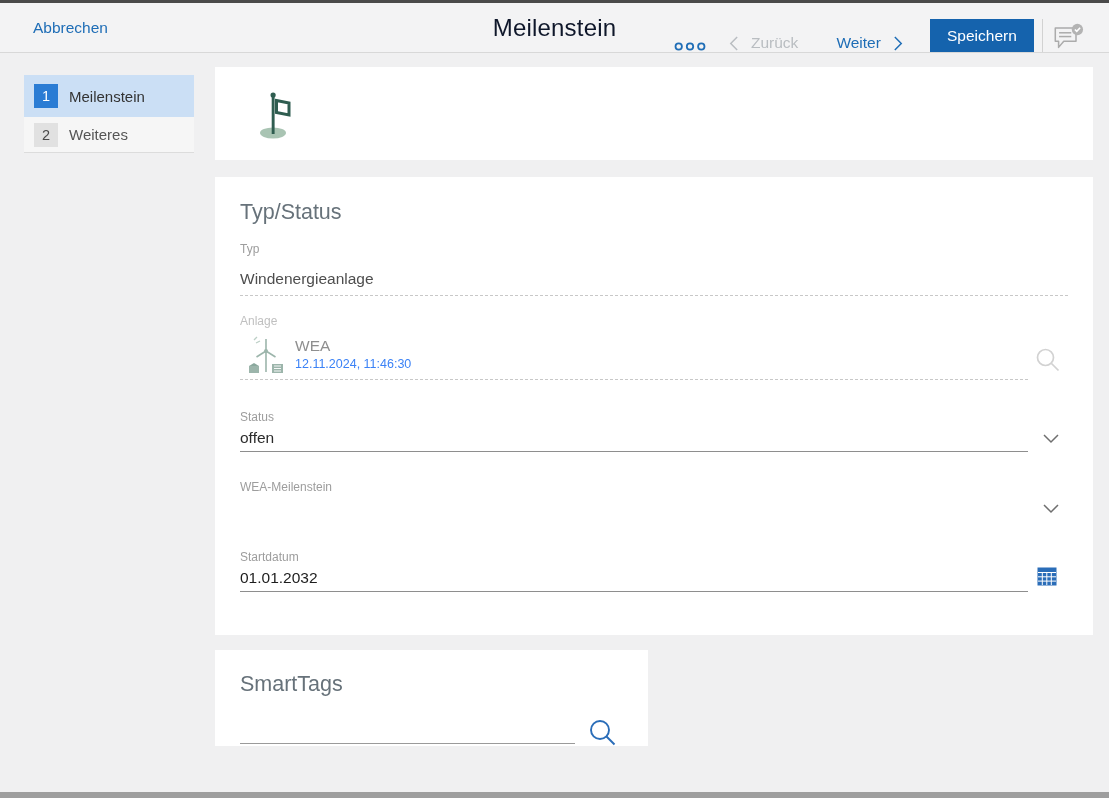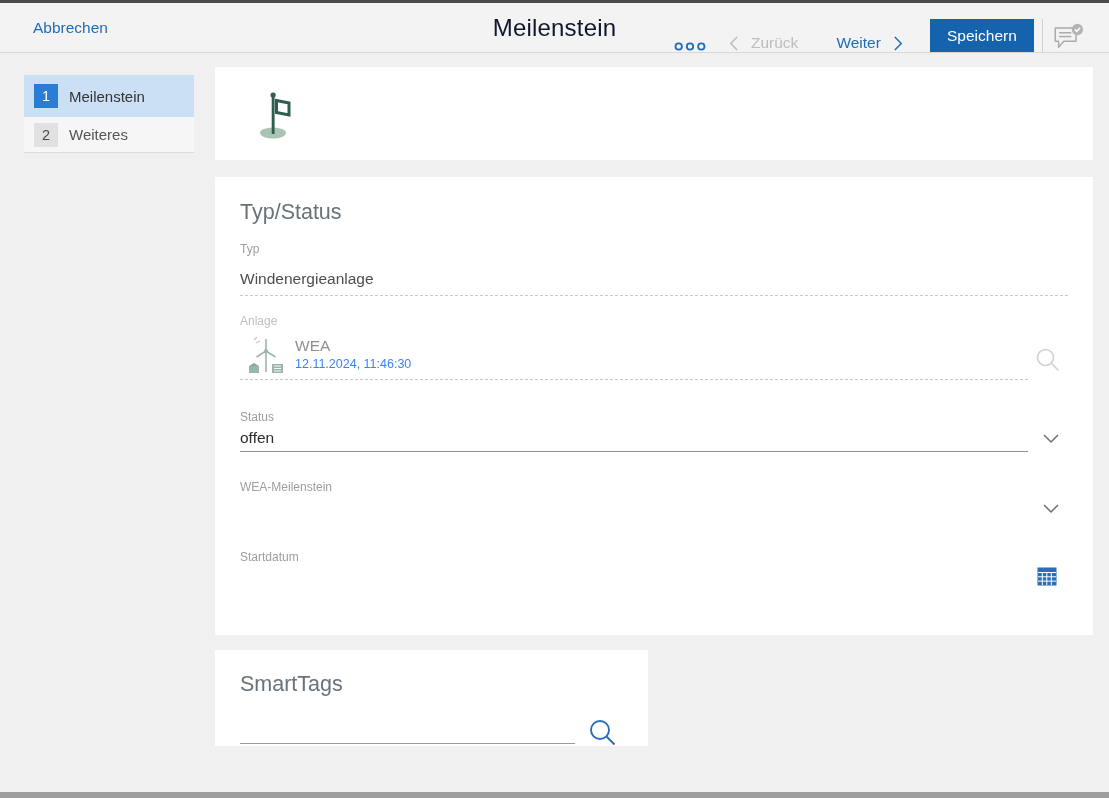--- a/index.html
+++ b/index.html
@@ -200,20 +200,21 @@
   <svg class="chev-down" style="top:257px" width="16" height="10" viewBox="0 0 16 10">
     <path d="M1 1 L8 8 L15 1" fill="none" stroke="#6f6f6f" stroke-width="1.5"></path>
   </svg>
 
   <div class="fld-label" style="top: 303px;">WEA-Meilenstein</div>
   <svg class="chev-down" style="top:327px" width="16" height="10" viewBox="0 0 16 10">
     <path d="M1 1 L8 8 L15 1" fill="none" stroke="#6f6f6f" stroke-width="1.5"></path>
   </svg>
 
   <div class="fld-label" style="top: 373px;">Startdatum</div>
+  <input class="fld-input dark" id="start-input" value="01.01.2032" style="top: 388px;">
   <svg class="icon-abs" style="left:822px; top:390px" width="20" height="19" viewBox="0 0 20 19">
     <rect x="0.5" y="0.5" width="19" height="18" fill="#2a6db8"></rect>
     <path d="M1 5.5 H19 M1 9.8 H19 M1 14.1 H19 M5.3 5.5 V18 M9.8 5.5 V18 M14.3 5.5 V18" stroke="#fff" stroke-width="1"></path>
   </svg>
 </div>
 
 <div class="card card-smarttags">
   <div class="section-title" style="top: 22px;">SmartTags</div>
   <input class="tags-input" value="" style="">
   <svg class="icon-abs" style="left:373px; top:68px" width="29" height="29" viewBox="0 0 29 29">

